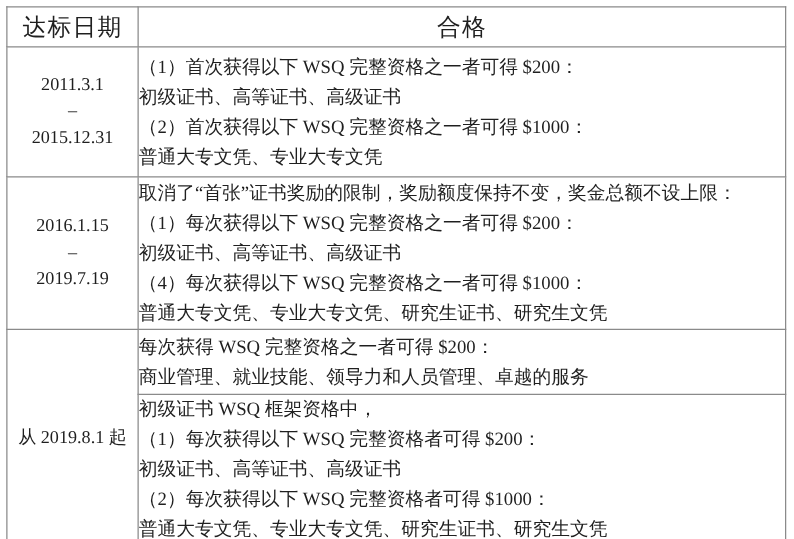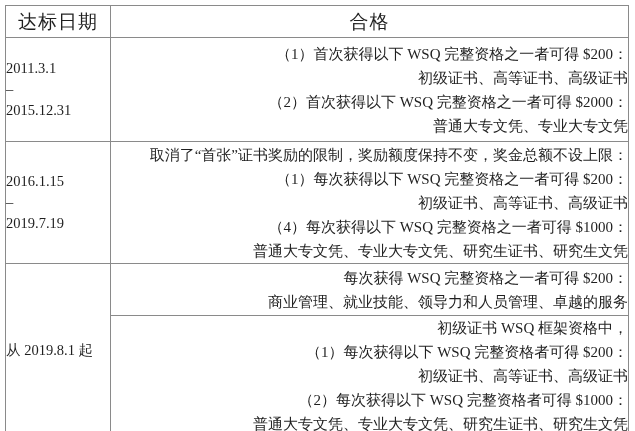--- a/index.html
+++ b/index.html
@@ -29,34 +29,34 @@
     font-weight:normal;
   }
   .col-date{width:105px;}
   .header-row th{
     height:32px;
     text-align:center;
     font-size:19px;
     letter-spacing:1px;
   }
   .date-cell{
-    text-align:left;
+    text-align:center;
     font-size:14.5px;
     line-height:21px;
   }
   .content-cell{
     padding:6px 8px 6px 11px;
     line-height:24px;
     font-size:15px;
   }
   .r1 td{height:104px;}
   .r2 td{height:122px;}
   .r3a .content-cell{height:52px;}
   .r3b .content-cell{height:111px;}
-  .line{white-space:nowrap;text-align:right;}
+  .line{white-space:nowrap;}
 </style>
 </head>
 <body>
 
 <table class="doc-table">
   <colgroup>
       <col class="col-date">
       <col>
     </colgroup>
 
@@ -68,21 +68,21 @@
 
   <tr class="r1">
     <td class="date-cell">
       <div>2011.3.1</div>
       <div>–</div>
       <div>2015.12.31</div>
     </td>
     <td class="content-cell">
       <div class="line">（1）首次获得以下 WSQ 完整资格之一者可得 $200：</div>
       <div class="line">初级证书、高等证书、高级证书</div>
-      <div class="line">（2）首次获得以下 WSQ 完整资格之一者可得 $2000：</div>
+      <div class="line">（2）首次获得以下 WSQ 完整资格之一者可得 $1000：</div>
       <div class="line">普通大专文凭、专业大专文凭</div>
     </td>
   </tr>
 
   <tr class="r2">
     <td class="date-cell">
       <div>2016.1.15</div>
       <div>–</div>
       <div>2019.7.19</div>
     </td>

